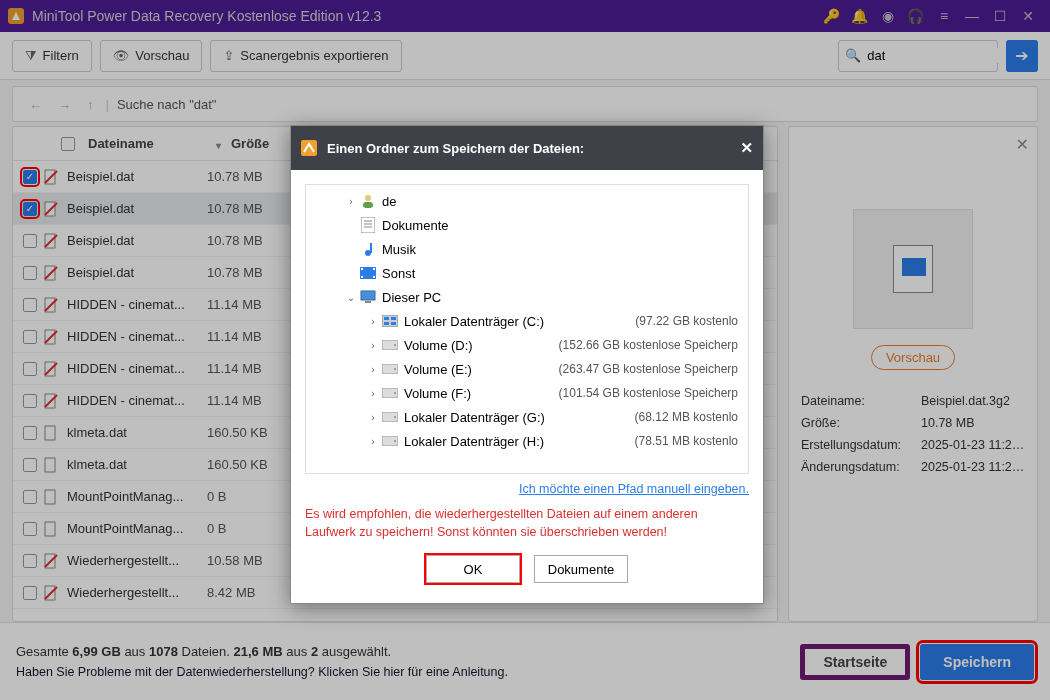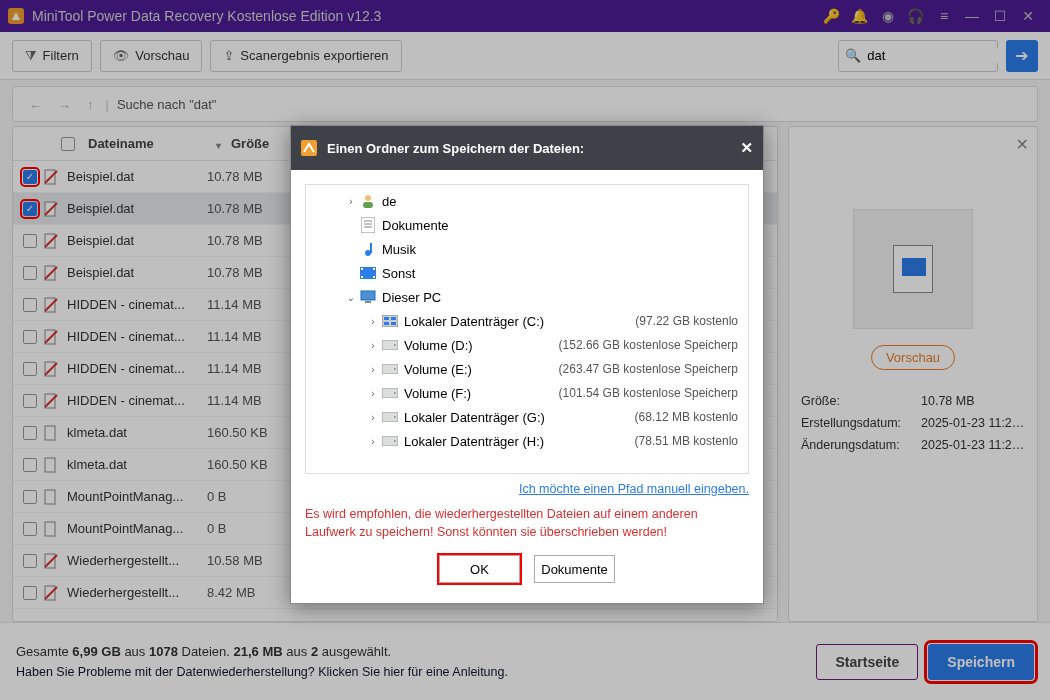--- a/index.html
+++ b/index.html
@@ -52,41 +52,41 @@
 .preview .meta { font-size: 12.5px;}
 .preview .meta-row { display:flex; margin-bottom:8px;}
 .preview .meta-k { width:120px; color:#333;}
 .preview .meta-v { flex:1; color:#333; overflow:hidden; text-overflow:ellipsis; white-space:nowrap;}
 
 
 .footer { position:absolute; bottom:0; left:0; right:0; height:78px; background:#fff; border-top:1px solid #e0e0e0; display:flex; align-items:center; padding:0 16px;}
 .footer .ftxt { font-size:13px; color:#333;}
 .footer .flink { font-size:12.5px; color:#0f172a; cursor:pointer; margin-top:6px; display:block;}
 .footer .fsp { flex:1;}
-.footer .fbtn { height:36px; padding:0 18px; border:1px solid #701a75; border-radius:3px; background:#fff; font-size:14px; font-weight:600; color:#444; cursor:pointer; margin-left:10px;}
+.footer .fbtn { height:36px; padding:0 18px; border:5px solid #701a75; border-radius:3px; background:#fff; font-size:14px; font-weight:600; color:#444; cursor:pointer; margin-left:10px;}
 .footer .fbtn.primary { background:#2b7de9; color:#fff; border-color:#2b7de9;}
 .footer .fbtn.hl { outline: 3px solid #f00; outline-offset: 1px;}
 
 
 .overlay { position:absolute; inset:0; background:rgba(0,0,0,0.25);}
 .dialog { position:absolute; left:290px; top:125px; width:474px; background:#fff; box-shadow:0 4px 20px rgba(0,0,0,.4); border:1px solid #888;}
 .dlg-head { height:44px; background:#3e4147; color:#fff; display:flex; align-items:center; padding:8px 10px; font-size:13px; font-weight:600;}
 .dlg-head .dlg-ic { width:16px; height:16px; margin-right:10px;}
 .dlg-head .dlg-x { margin-left:auto; cursor:pointer; font-size:15px;}
 .dlg-body { padding:14px 14px 6px;}
 .tree { border:1px solid #ddd; height:290px; overflow:auto; font-size:13px; padding:4px 0;}
 .tnode { display:flex; align-items:center; height:24px; padding:0 6px; white-space:nowrap;}
 .tnode .tw { display:inline-block;}
 .tnode .exp { width:14px; text-align:center; color:#666; cursor:pointer; font-size:10px;}
 .tnode .tic { width:16px; height:16px; margin:0 6px 0 2px; display:flex; align-items:center; justify-content:center;}
 .tnode .tinfo { margin-left:auto; color:#555; font-size:12px; padding-right:4px;}
 .dlg-link { display:block; text-align:right; font-size:12.5px; color:#2b7de9; text-decoration:underline; margin:8px 0 10px; cursor:pointer;}
 .dlg-warn { font-size:12.5px; color:#d93030; line-height:1.4; margin-bottom:10px;}
 .dlg-btns { display:flex; justify-content:center; gap:14px; padding:4px 0 14px;}
-.dlg-btn { width:81px; height:28px; border:1px solid #aaa; background:#fff; font-size:13px; cursor:pointer;}
+.dlg-btn { width:94px; height:28px; border:1px solid #aaa; background:#fff; font-size:13px; cursor:pointer;}
 .dlg-btn.hl { outline:2px solid #f00; outline-offset:0px;}
 </style>
 </head>
 <body>
 
 <div class="titlebar">
   <span class="logo">
     <svg viewBox="0 0 16 16" width="16" height="16">
         <rect width="16" height="16" rx="3" fill="#f0a030"></rect>
         <path d="M4 12 L8 4 L12 12 Z" fill="#fff"></path>
@@ -298,20 +298,24 @@
   </div>
 
   <div class="preview">
     <span class="close-x">✕</span>
     <div class="thumb">
         <div class="thumb-in"></div>
       </div>
     <button class="pv-btn">Vorschau</button>
     <div class="meta">
       <div class="meta-row">
+          <span class="meta-k">Dateiname:</span>
+          <span class="meta-v">Beispiel.dat.3g2</span>
+        </div>
+      <div class="meta-row">
           <span class="meta-k">Größe:</span>
           <span class="meta-v">10.78 MB</span>
         </div>
       <div class="meta-row">
           <span class="meta-k">Erstellungsdatum:</span>
           <span class="meta-v">2025-01-23 11:26:4</span>
         </div>
       <div class="meta-row">
           <span class="meta-k">Änderungsdatum:</span>
           <span class="meta-v">2025-01-23 11:26:4</span>

